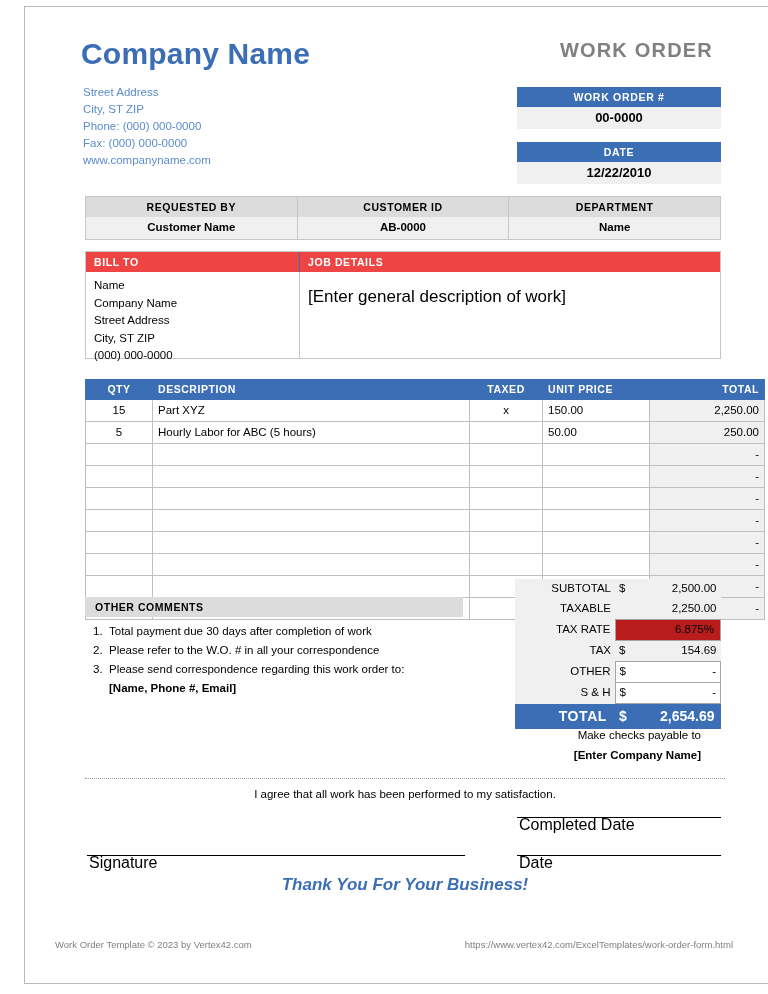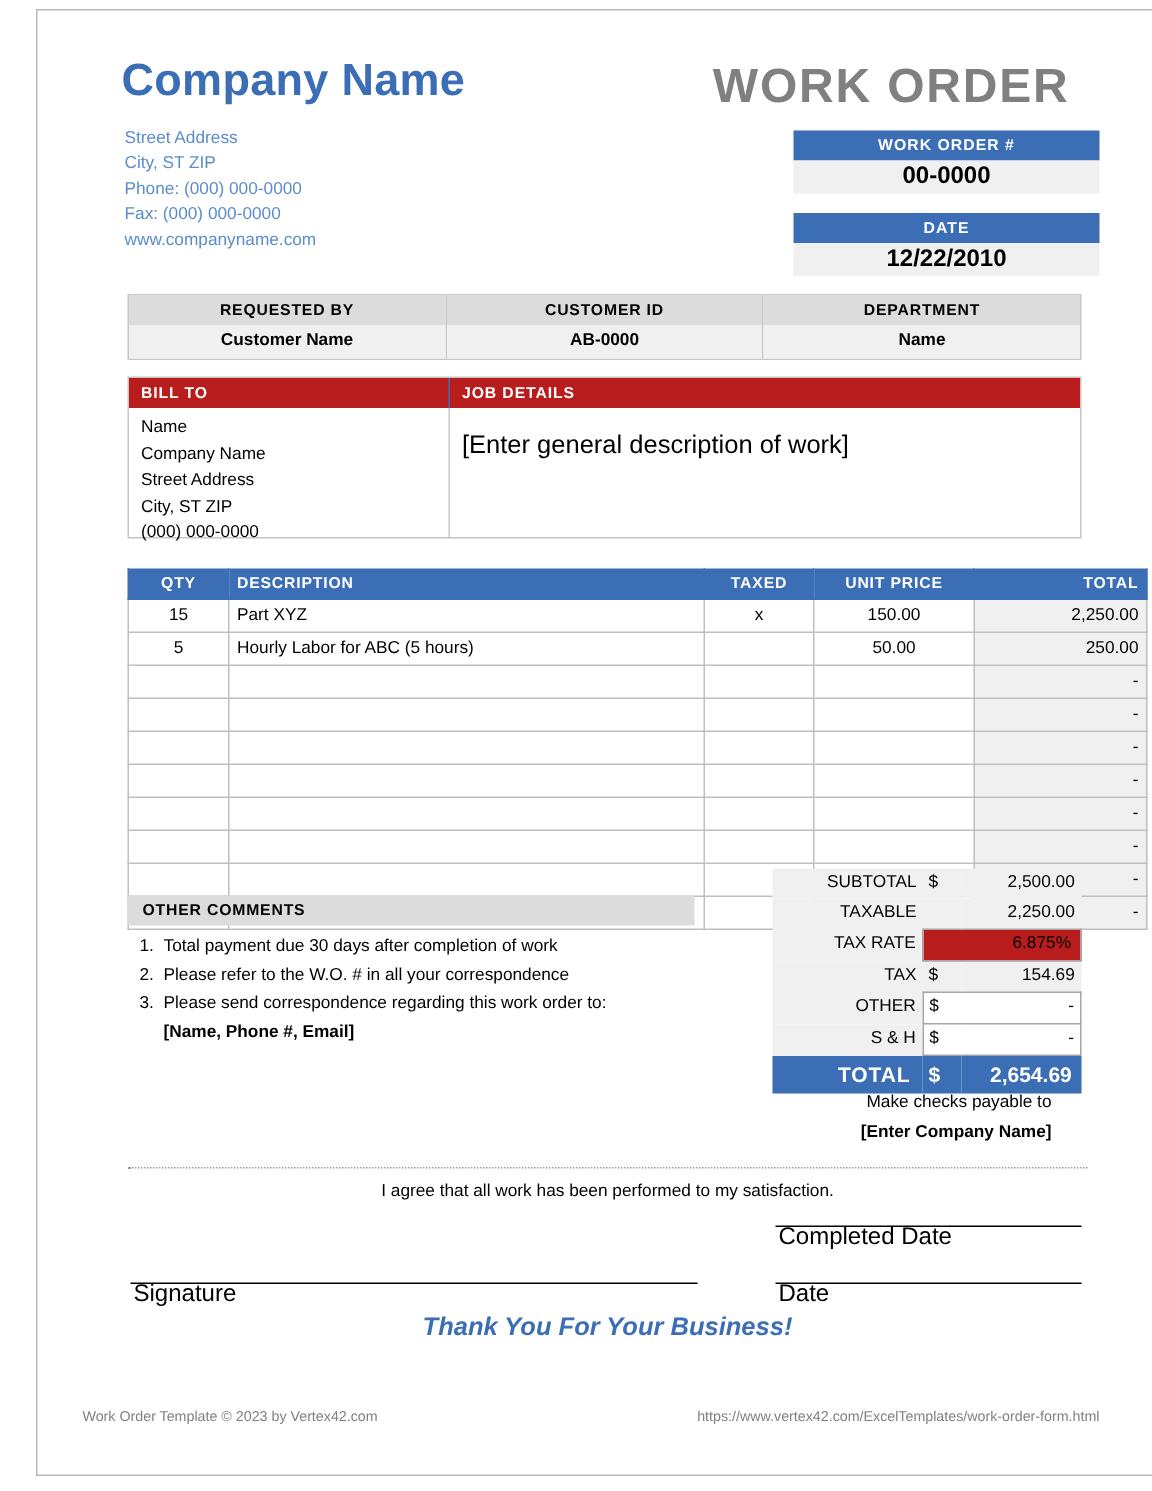--- a/index.html
+++ b/index.html
@@ -52,47 +52,47 @@
     font-size: 11.5px;
     color: #5B8CCB;
     line-height: 17px;
   }
   .company-lines div { white-space: nowrap; }
 
   .doc-title {
     position: absolute;
     right: 60px;
     top: 32px;
-    font-size: 32px;
+    font-size: 20px;
     font-weight: bold;
     color: #808080;
     letter-spacing: 1.2px;
     white-space: nowrap;
   }
 
   
   .infobox {
     position: absolute;
     width: 204px;
-    left: 504px;
+    left: 492px;
   }
   .infobox .ib-head {
     background: #3B6EB5;
     color: #fff;
     font-size: 10.5px;
     font-weight: bold;
     letter-spacing: 0.7px;
     text-align: center;
     padding: 4px 0 4px;
     line-height: 12px;
   }
   .infobox .ib-val {
     background: #f0f0f0;
     color: #000;
-    font-size: 16px;
+    font-size: 13px;
     font-weight: bold;
     text-align: center;
     padding: 4px 0 5px;
     line-height: 13px;
   }
   #wo-box { top: 80px; }
   #date-box { top: 135px; }
 
   
   .req-strip {
@@ -133,21 +133,21 @@
     position: absolute;
     left: 60px;
     top: 244px;
     width: 636px;
     height: 108px;
     border: 1px solid #c6c6c6;
     box-sizing: border-box;
   }
   .bj-headrow {
     display: flex;
-    background: #b91c1c;
+    background: #ef4444;
     color: #fff;
     justify-content: flex-end;
   }
   .bj-h-left {
     width: 214px;
     box-sizing: border-box;
     font-size: 10.5px;
     font-weight: bold;
     letter-spacing: 0.6px;
     padding: 4px 0 4px 8px;
@@ -204,21 +204,21 @@
     border: 1px solid #bfbfbf;
     font-size: 11.5px;
     height: 18px;
     padding: 1px 5px 2px;
     line-height: 15px;
     background: #fff;
   }
   .c-qty   { width: 56px;  text-align: center; }
   .c-desc  { width: 306px; text-align: left; }
   .c-taxed { width: 62px;  text-align: center; }
-  .c-price { width: 96px;  text-align: center; }
+  .c-price { width: 96px;  text-align: left; }
   .c-total { width: 104px; text-align: right; background: #f0f0f0 !important; }
   th.c-desc { text-align: left; }
   th.c-qty  { text-align: center; }
 
   
   .comments {
     position: absolute;
     left: 60px;
     top: 590px;
     width: 378px;

